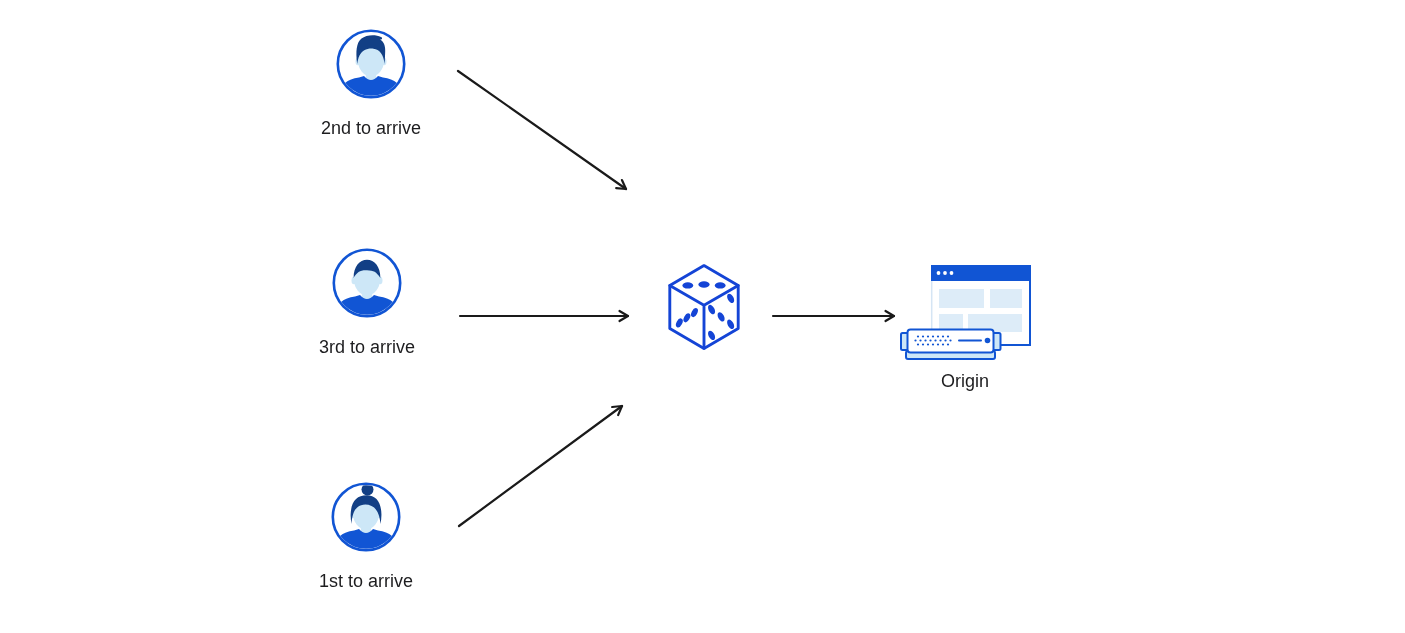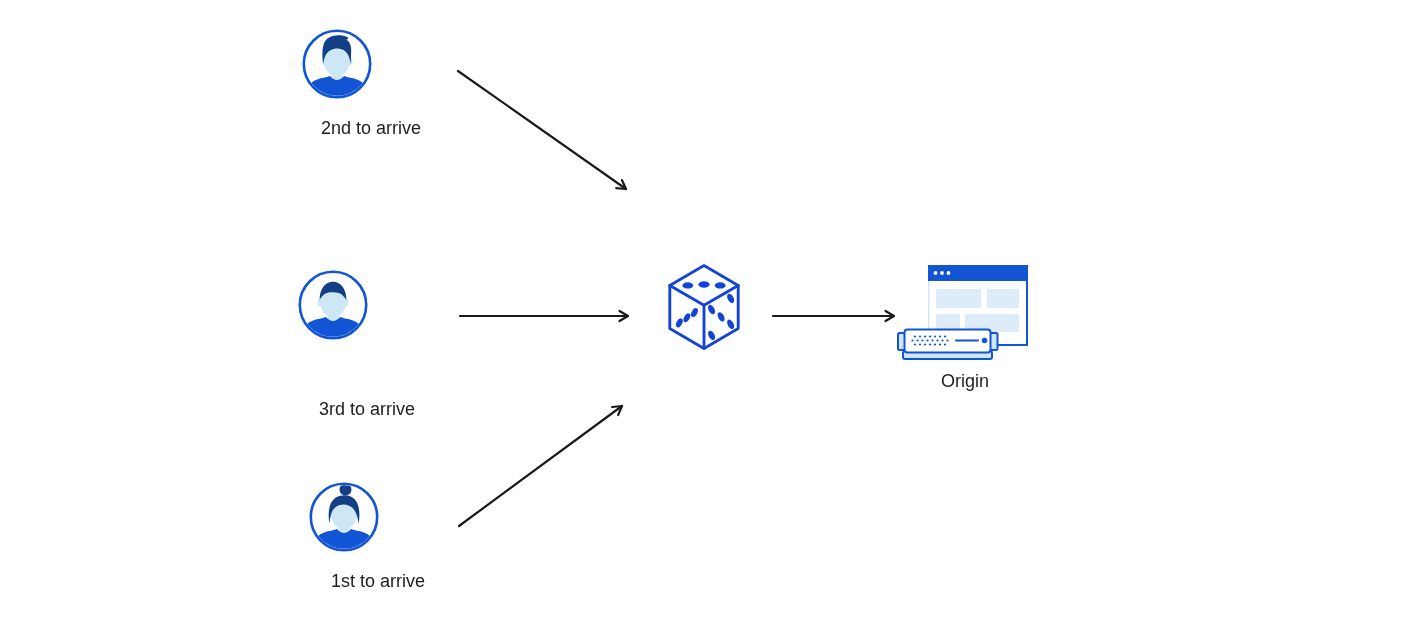--- a/index.html
+++ b/index.html
@@ -13,21 +13,21 @@
     --background:#ffffff;
   }
   html,body{margin:0;padding:0;background:var(--background);}
   .canvas{
     position:relative;
     width:1405px;height:633px;
     background:var(--background);
     overflow:hidden;
     font-family:"Liberation Sans", sans-serif;
   }
-  .node{position:absolute;display:flex;flex-direction:column;}
+  .node{position:absolute;display:flex;flex-direction:column;align-items:center;}
   .node-label{
     margin-top:15px;
     font-size:18px;
     line-height:22px;
     color:var(--text);
     text-align:center;
     white-space:nowrap;
   }
   .origin-label{margin-top:8px;}
   .arrow-layer{position:absolute;left:0;top:0;pointer-events:none;}
@@ -74,42 +74,42 @@
         <ellipse cx="-13.2" cy="-2.5" rx="2.3" ry="3.8" class="fl"></ellipse>
         <ellipse cx="13.2" cy="-2.5" rx="2.3" ry="3.8" class="fl"></ellipse>
         <ellipse cx="0" cy="-3.5" rx="13" ry="15.8" class="fl"></ellipse>
         <path class="fn" d="M -13.8,0 C -15.5,-13 -14.5,-21.5 -9.5,-25.5 C -5,-29 4,-30 10,-27 C 12,-26 11,-24 9,-24.5 C 12,-23 14.5,-19 14.2,-13 C 14,-7 13.8,-3 13.6,0 C 12.5,-10 8.5,-14.5 2.5,-15.3 C -3.5,-16.1 -9,-13.5 -11.5,-8.5 C -12.8,-5.8 -13.4,-3 -13.8,0 Z"></path>
       </g>
       <circle r="33.2" class="ring"></circle>
     </svg>
     <div class="node-label">2nd to arrive</div>
   </div>
 
-  <div class="node" style="left:295px;top:267px;width:144px;gap:40px;">
+  <div class="node" style="left:295px;top:245px;width:144px;">
     <svg width="76" height="76" viewBox="-38 -38 76 76">
       <defs>
           <clipPath id="clipA2">
             <circle r="31.8"></circle>
           </clipPath>
         </defs>
       <circle r="31.8" class="fw"></circle>
       <g clip-path="url(#clipA2)">
         <rect x="-5.2" y="5" width="10.4" height="12" rx="2" class="fl"></rect>
         <path class="fa" d="M -32,38 L -32,30 Q -30,16 -12,13.5 L -7,12 Q 0,20 7,12 L 12,13.5 Q 30,16 32,30 L 32,38 Z"></path>
         <ellipse cx="-13.2" cy="-2.5" rx="2.3" ry="3.8" class="fl"></ellipse>
         <ellipse cx="13.2" cy="-2.5" rx="2.3" ry="3.8" class="fl"></ellipse>
         <ellipse cx="0" cy="-3.5" rx="13" ry="15.8" class="fl"></ellipse>
         <path class="fn" d="M -13.4,-5 C -13.4,-16.5 -7.5,-23.2 0,-23.2 C 7.5,-23.2 13.4,-16.5 13.4,-5 C 9,-11.5 7,-12.5 0,-12.8 C -7,-13.1 -10,-11 -13.4,-5 Z"></path>
       </g>
       <circle r="33.2" class="ring"></circle>
     </svg>
     <div class="node-label">3rd to arrive</div>
   </div>
 
-  <div class="node" style="left:306px;top:479px;width:144px;">
+  <div class="node" style="left:294px;top:479px;width:144px;">
     <svg width="76" height="76" viewBox="-38 -38 76 76">
       <defs>
           <clipPath id="clipA3">
             <circle r="31.8"></circle>
           </clipPath>
         </defs>
       <circle r="31.8" class="fw"></circle>
       <g clip-path="url(#clipA3)">
         <circle cx="1.5" cy="-27.5" r="6" class="fn"></circle>
         <rect x="-5.2" y="5" width="10.4" height="12" rx="2" class="fl"></rect>

